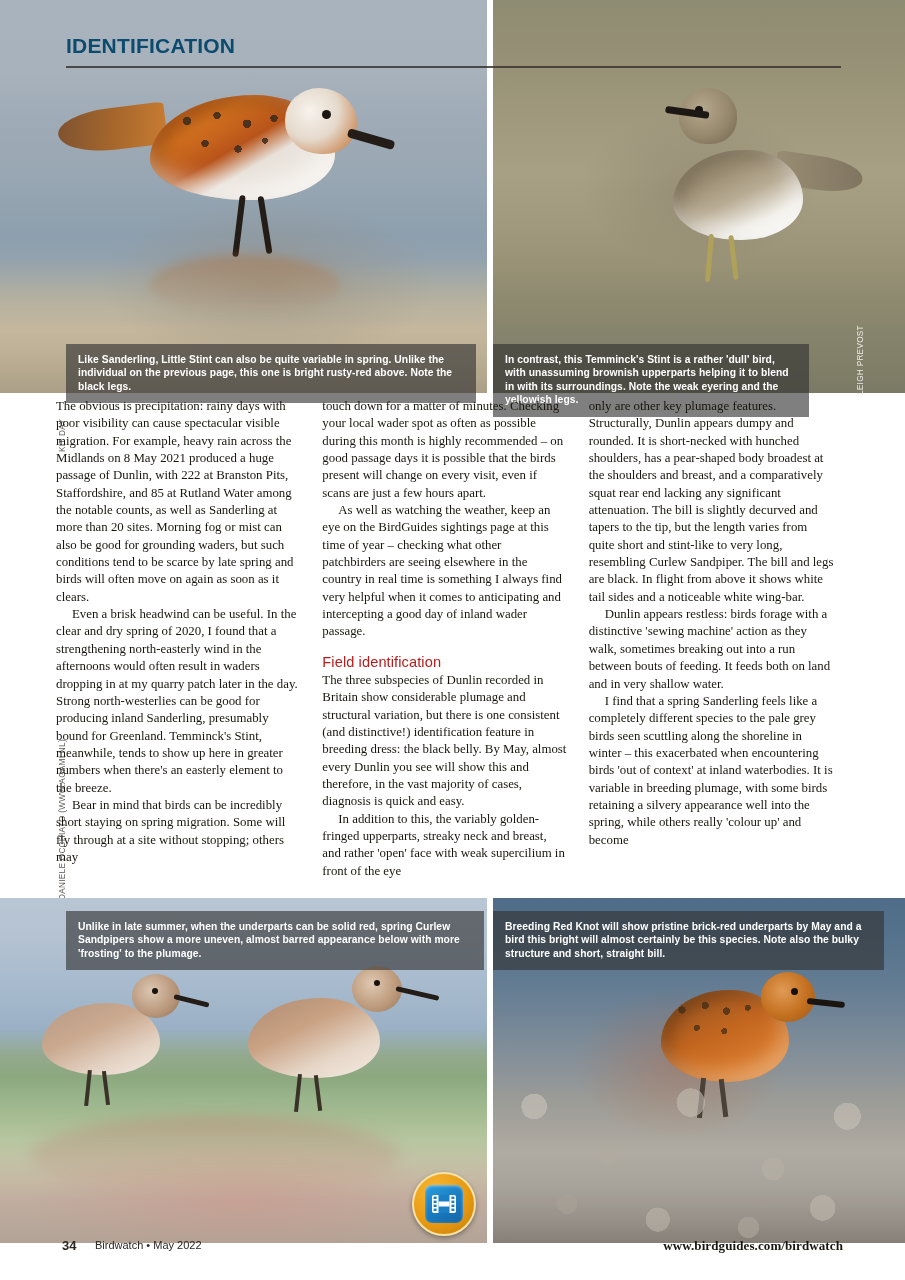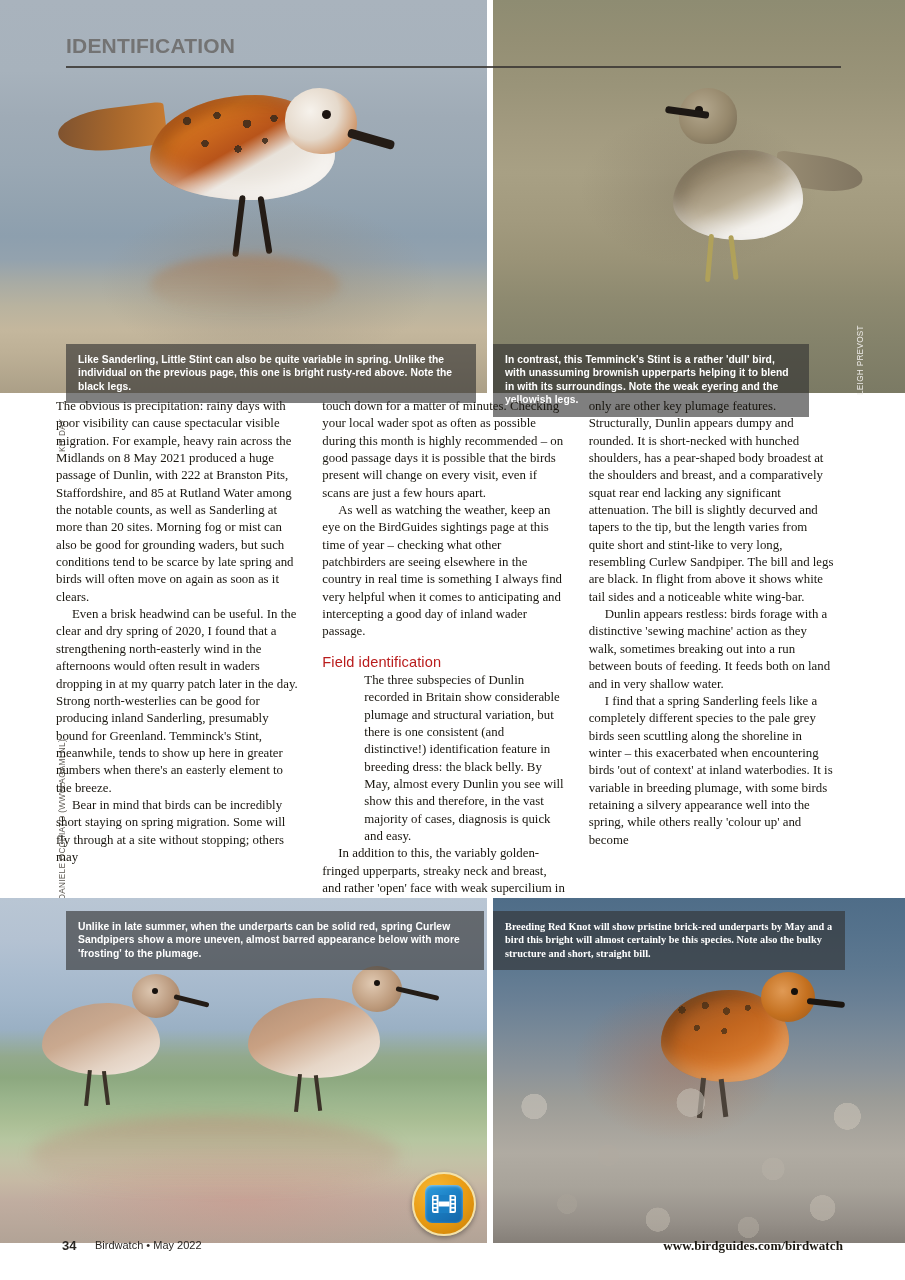--- a/index.html
+++ b/index.html
@@ -112,21 +112,21 @@
     border-radius:10% 52% 48% 12%; transform:rotate(8deg);
   }
   .tm-leg1 { left:214px; top:234px; width:5px; height:48px; background:#b0a15a; transform:rotate(5deg); border-radius:3px;}
   .tm-leg2 { left:238px; top:235px; width:5px; height:45px; background:#b0a15a; transform:rotate(-7deg); border-radius:3px;}
 
   
   .kicker {
     position:absolute; left:66px; top:34px;
     font-family:"Liberation Sans", sans-serif;
     font-weight:bold; font-size:21px; letter-spacing:.2px;
-    color:#737373;
+    color:#0c4a6e;
   }
   .header-rule {
     position:absolute; left:66px; top:66px; width:775px; height:2px;
     background:#3a3632; opacity:.85;
   }
 
   
   .caption {
     position:absolute;
     background: rgba(48,48,48,.62);
@@ -134,21 +134,21 @@
     font-family:"Liberation Sans", sans-serif;
     font-weight:bold;
     font-size:10.3px;
     line-height:13.4px;
     padding:9px 12px 10px 12px;
     letter-spacing:.05px;
   }
   .cap-top-left  { left:66px;  top:344px; width:410px; }
   .cap-top-right { left:493px; top:344px; width:316px; }
   .cap-bot-left  { left:66px;  top:911px; width:418px; }
-  .cap-bot-right { left:493px; top:911px; width:352px;font-family:Liberation Serif, serif; }
+  .cap-bot-right { left:493px; top:911px; width:391px; }
 
   
   .credit {
     position:absolute;
     font-family:"Liberation Sans", sans-serif;
     font-size:8.2px;
     letter-spacing:.3px;
     color:#5d5952;
     white-space:nowrap;
     transform-origin: left top;
@@ -176,21 +176,21 @@
   .col p + p { text-indent:16px; }
   .subhead {
     font-family:"Liberation Sans", sans-serif;
     font-weight:normal;
     font-size:14.6px;
     color:#b91c1c;
     margin-top:13px;
     margin-bottom:2px;
     letter-spacing:.1px;
   }
-  .col p.after-subhead { text-indent:0;margin-left:42px; }
+  .col p.after-subhead { text-indent:0; }
 
   
   .bot-band { position:absolute; left:0; top:898px; width:905px; height:345px; }
 
   .photo-curlew {
     left:0; top:0; width:487px; height:345px;
     background:
       radial-gradient(ellipse 300px 80px at 50% 88%, rgba(210,140,130,.35), rgba(210,140,130,0) 72%),
       linear-gradient(to bottom,
         #b9c6d4 0%, #b4c2d2 12%, #aabccf 22%,

